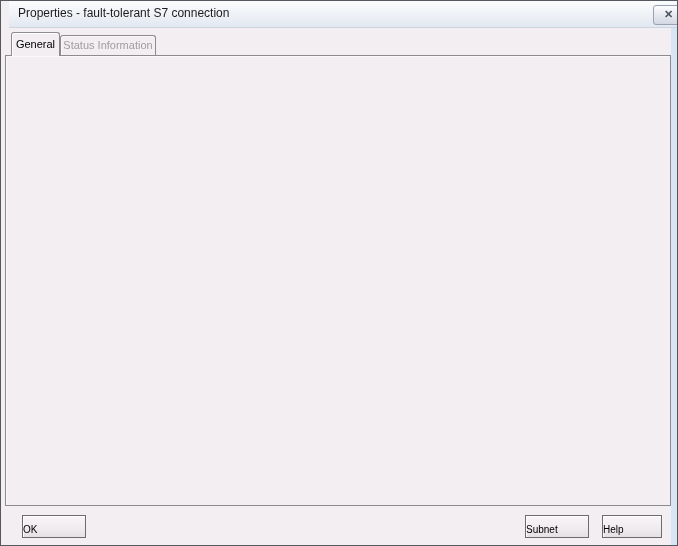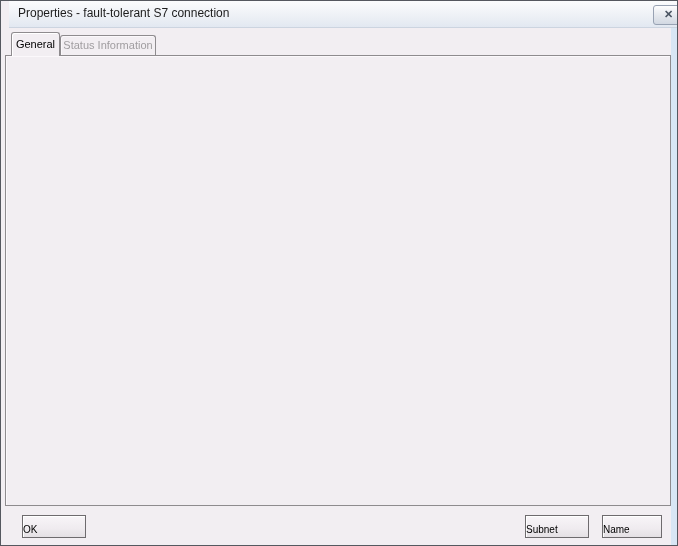--- a/index.html
+++ b/index.html
@@ -223,15 +223,15 @@
   </div>
 
   <span class="label" style="left:18px; top:459px;">Redundancy</span>
   <div class="cbrow disabled" style="left:33px; top:478px;">
     <span class="cbbox"></span>
     <span class="cblabel">Enable max. CP redundancy (with 4 connection paths)</span>
   </div>
 
   <div class="btn" style="left:21px; top:514px; width:64px; height:23px;">OK</div>
   <div class="btn" style="left:524px; top:514px; width:64px; height:23px;">Subnet</div>
-  <div class="btn" style="left:601px; top:514px; width:60px; height:23px;">Name</div>
+  <div class="btn" style="left:601px; top:514px; width:60px; height:23px;">Help</div>
 
 </div>
 
 </body></html>

